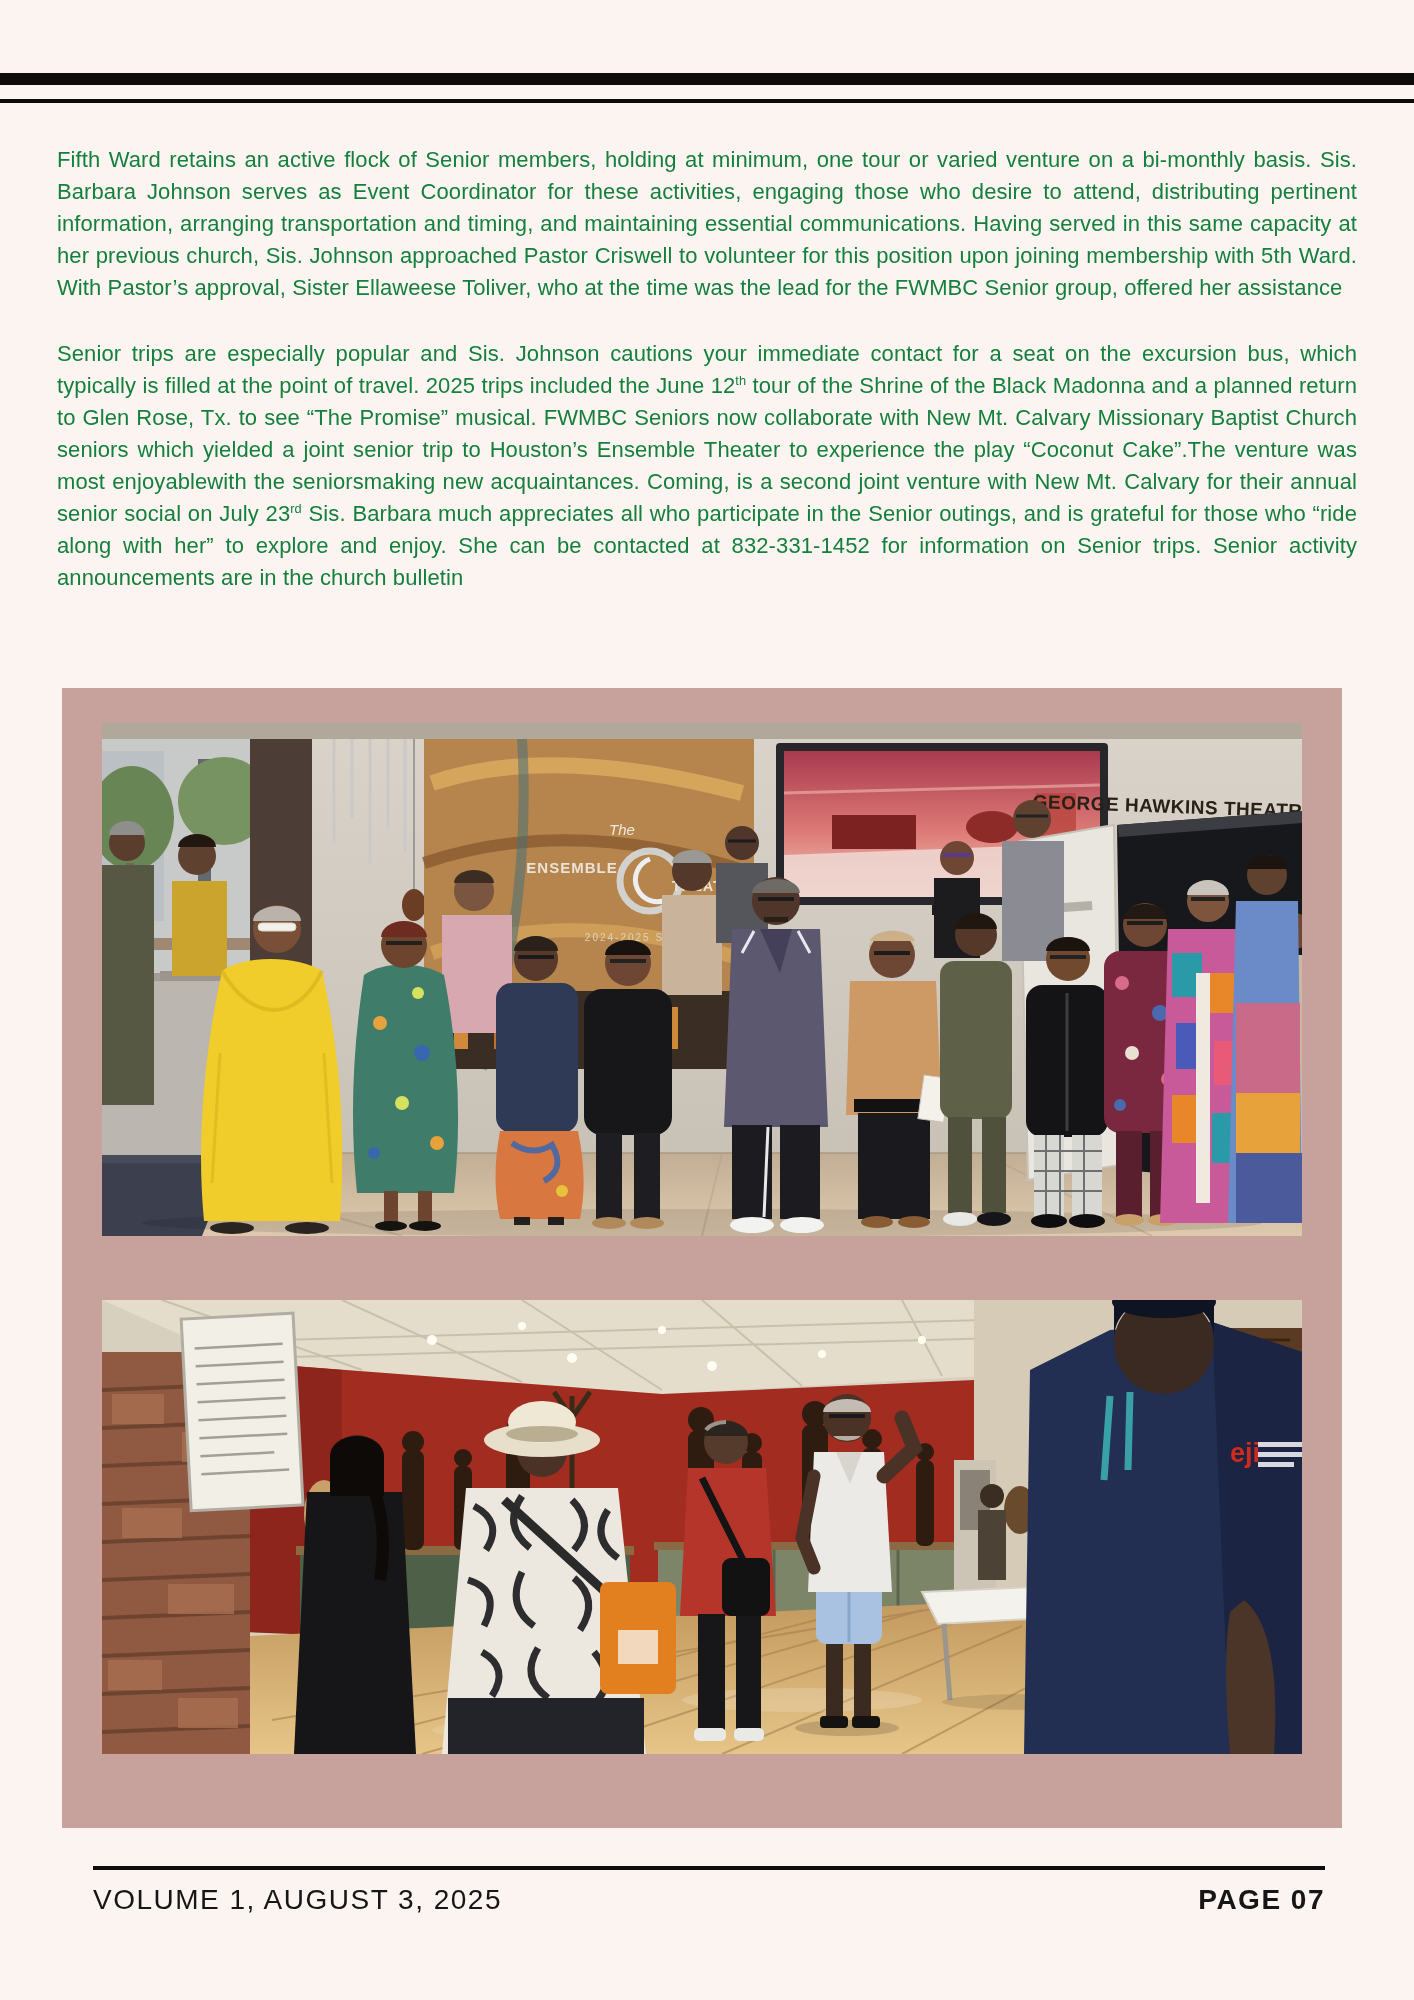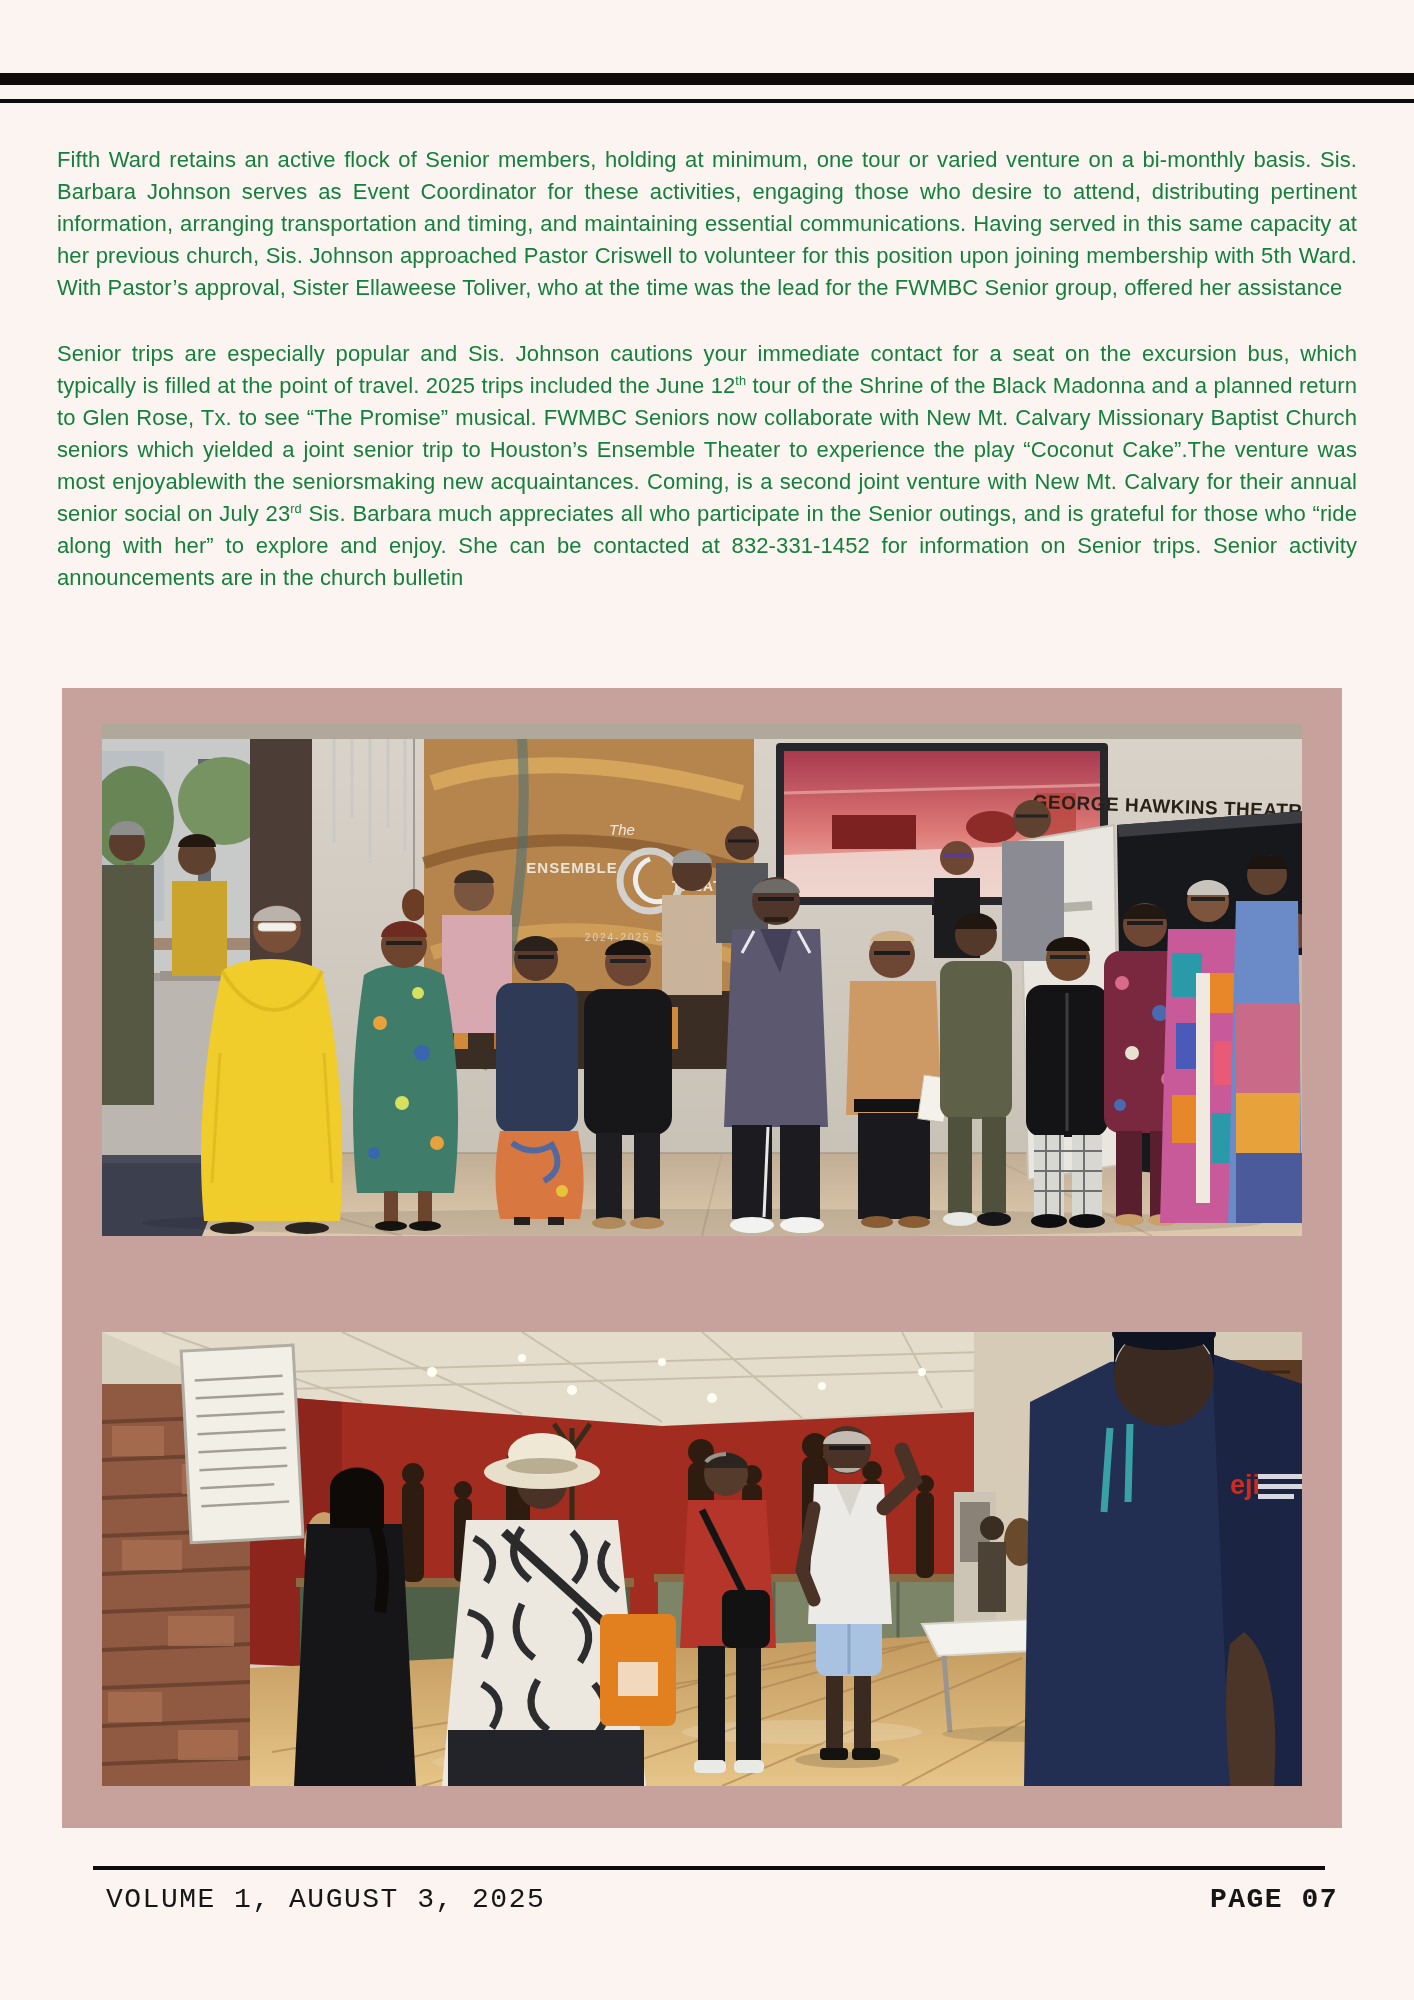--- a/index.html
+++ b/index.html
@@ -27,39 +27,38 @@
   .article p + p{margin-top:34px;}
   sup{font-size:.58em;line-height:0;vertical-align:super;margin-top:8px;}
 
   
   .photo-panel{
     position:absolute;left:62px;top:688px;width:1280px;height:1140px;
     background:#c7a19b;
   }
   .photo-frame{position:absolute;left:40px;overflow:hidden;background:#b9b2a6;}
   .photo-frame.first{top:35px;width:1200px;height:513px;}
-  .photo-frame.second{top:644px;width:1200px;height:454px;}
+  .photo-frame.second{top:612px;width:1200px;height:454px;}
   .photo-svg{display:block;width:100%;height:100%;}
   .caption{
     position:absolute;left:40px;width:1200px;
     text-align:center;
     font-style:italic;
     font-size:22px;
     color:#2e2527;
   }
   .caption.first{top:566px;}
   .caption.second{top:1088px;}
 
   
   .footer-rule{position:absolute;left:93px;top:1866px;width:1232px;height:4px;background:#0d0d0d;}
   .footer-row{
-    position:absolute;left:106px;top:1884px;width:1232px;
+    position:absolute;left:93px;top:1884px;width:1232px;
     display:flex;justify-content:space-between;align-items:baseline;
     color:#161616;
-    font-family:Liberation Mono, monospace;
   }
   .footer-volume{font-size:28px;letter-spacing:1.5px;font-weight:400;}
   .footer-page{font-size:28px;letter-spacing:1.5px;font-weight:700;}
 </style>
 </head>
 <body>
 
 <div class="page">
 
   <div class="rule-thick"></div>

